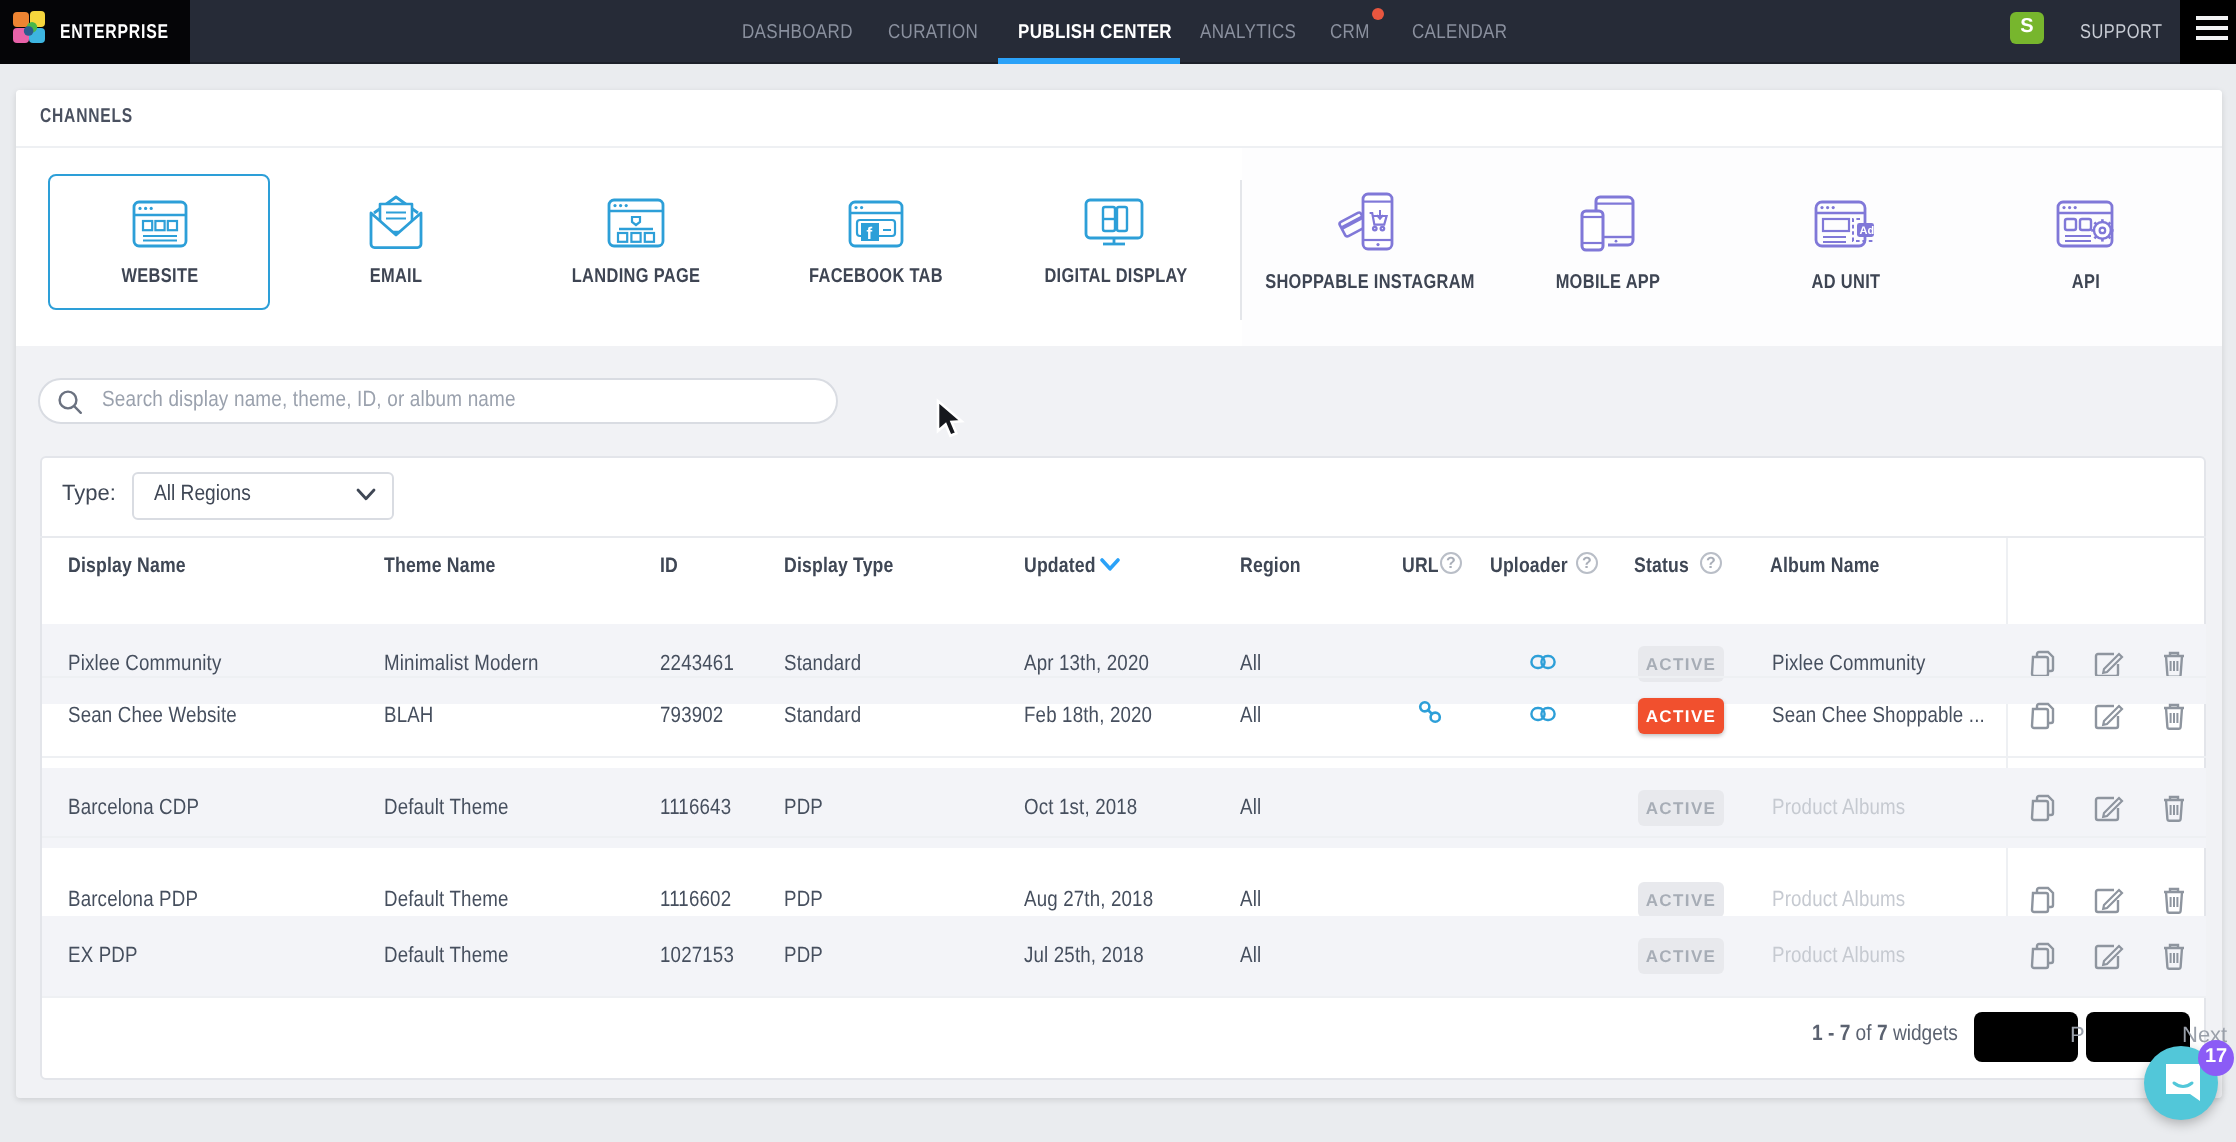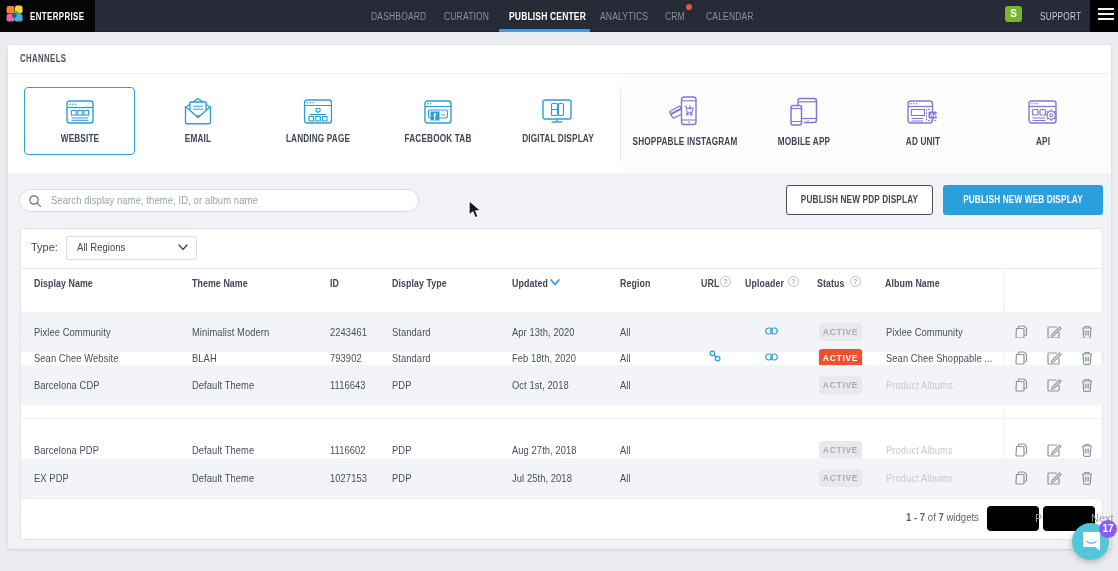--- a/index.html
+++ b/index.html
@@ -252,22 +252,20 @@
       </g>
     </g>
   </svg>
 
   <div id="searchbar"></div>
   <svg class="abs" style="left:28px;top:194px" width="14" height="14" viewBox="0 0 14 14">
     <circle cx="6" cy="6" r="4.2" fill="none" stroke="#6b7280" stroke-width="1.2"></circle>
     <line x1="9.2" y1="9.2" x2="12.4" y2="12.4" stroke="#6b7280" stroke-width="1.2" stroke-linecap="round"></line>
   </svg>
   <div id="search-ph">Search display name, theme, ID, or album name</div>
-  <div id="btn-pdp"><span>PUBLISH NEW PDP DISPLAY</span></div>
-  <div id="btn-web"><span>PUBLISH NEW WEB DISPLAY</span></div>
 
   <svg class="abs" style="left:465px;top:199px" width="18" height="22" viewBox="0 0 18 22">
     <path d="M4 1.5 L4 16.5 L7.8 13.2 L10.2 18.9 L13.2 17.6 L10.8 12 L15.8 11.6 Z" fill="#16181d" stroke="#fff" stroke-width="1.3"></path>
   </svg>
 
   <div id="table"></div>
   <div id="show-label">Type:</div>
   <div id="dropdown"></div>
   <div id="dropdown-text">All Regions</div>
   <svg class="abs" style="left:178px;top:244px" width="10" height="7" viewBox="0 0 10 7">
@@ -353,21 +351,21 @@
     <svg class="acticon" style="left:1026px" width="15" height="14" viewBox="0 0 15 14">
         <path d="M10 2 H2 a1 1 0 0 0 -1 1 v9 a1 1 0 0 0 1 1 h9 a1 1 0 0 0 1 -1 V7" fill="none" stroke="#8e959f" stroke-width="1.2"></path>
         <path d="M5 9.5 L12.5 2 L14 3.5 L6.5 11 L4.6 11.4 Z" fill="none" stroke="#8e959f" stroke-width="1.1"></path>
       </svg>
     <svg class="acticon" style="left:1060px" width="12" height="14" viewBox="0 0 12 14">
         <path d="M1 3 h10 M4 3 v-1.5 h4 V3 M2 3 l0.7 9.5 a1 1 0 0 0 1 0.9 h4.6 a1 1 0 0 0 1 -0.9 L10 3" fill="none" stroke="#8e959f" stroke-width="1.2"></path>
         <path d="M4.3 5.5 v5 M6 5.5 v5 M7.7 5.5 v5" stroke="#8e959f" stroke-width="1"></path>
       </svg>
   </div>
   <div class="rowsep" style="top:378px"></div>
-  <div class="row shade" style="top:365px">
+  <div class="row shade" style="top:384px">
     <div class="td" style="left:13px">Barcelona CDP</div>
     <div class="td" style="left:171px">Default Theme</div>
     <div class="td" style="left:309px">1116643</div>
     <div class="td" style="left:371px">PDP</div>
     <div class="td" style="left:491px">Oct 1st, 2018</div>
     <div class="td" style="left:599px">All</div>
     <div class="badge gray">ACTIVE</div>
     <div class="td ghost" style="left:865px">Product Albums</div>
     <svg class="acticon" style="left:994px" width="13" height="14" viewBox="0 0 13 14">
         <path d="M1.5 3.5 h6.5 a1 1 0 0 1 1 1 v7.5 a1 1 0 0 1 -1 1 h-6 a1 1 0 0 1 -1 -1 z" fill="none" stroke="#8e959f" stroke-width="1.2"></path>

